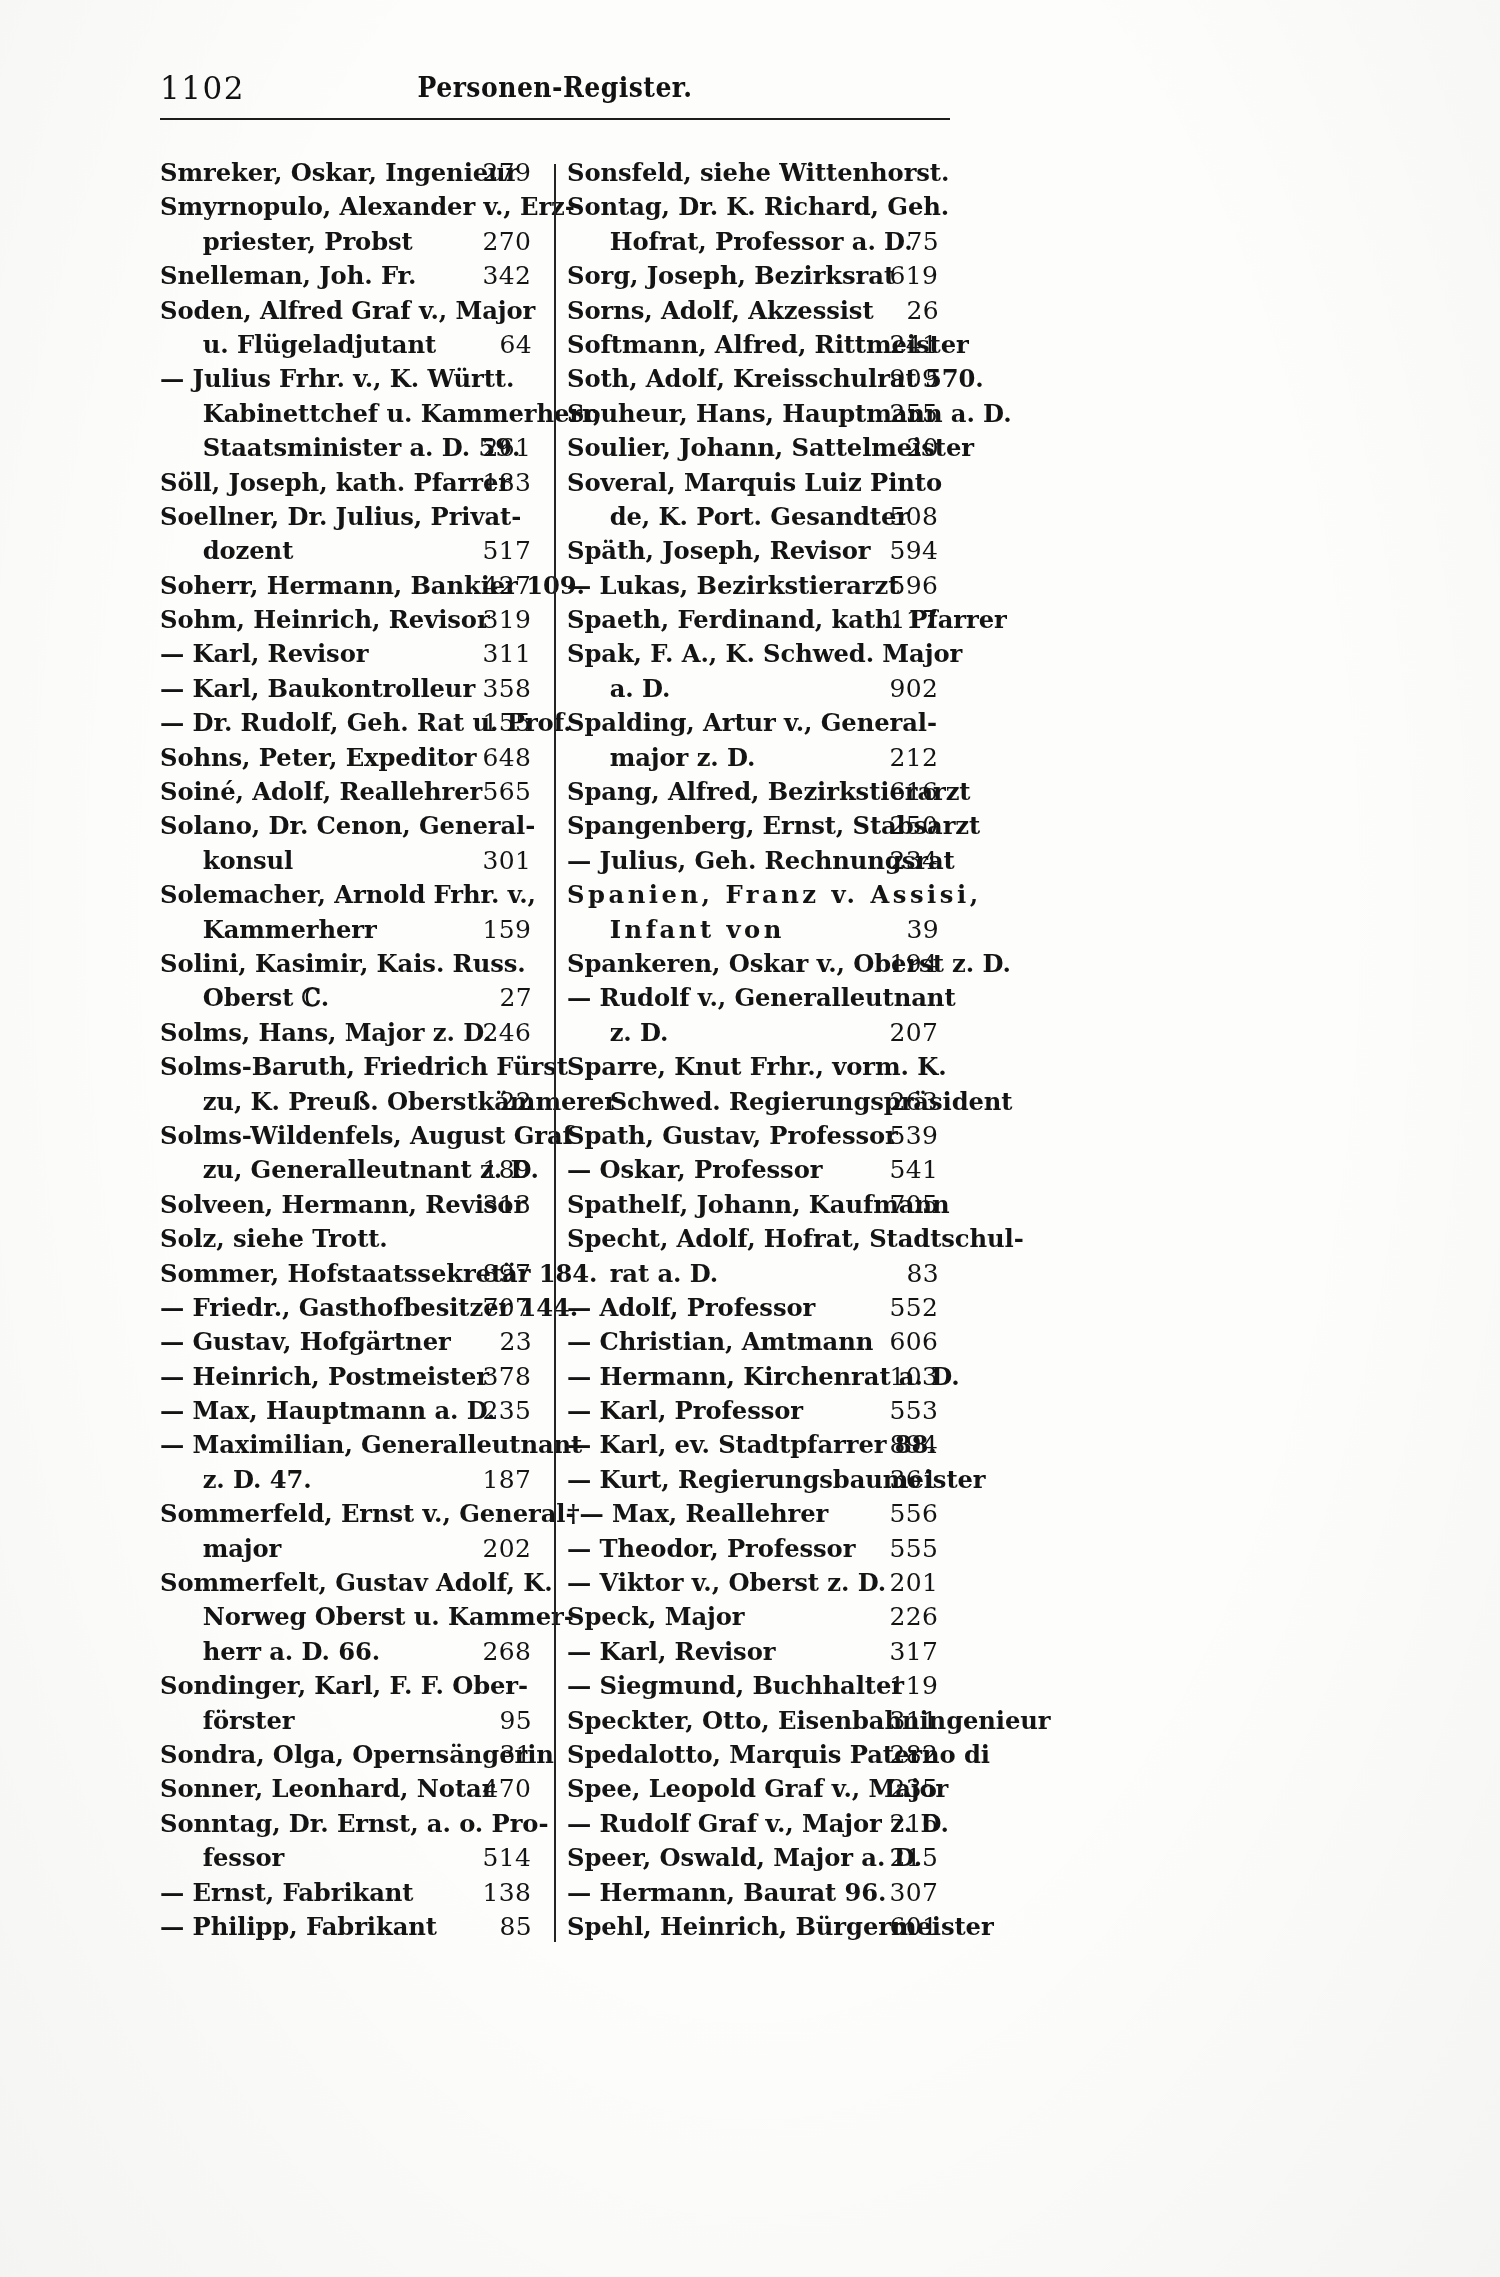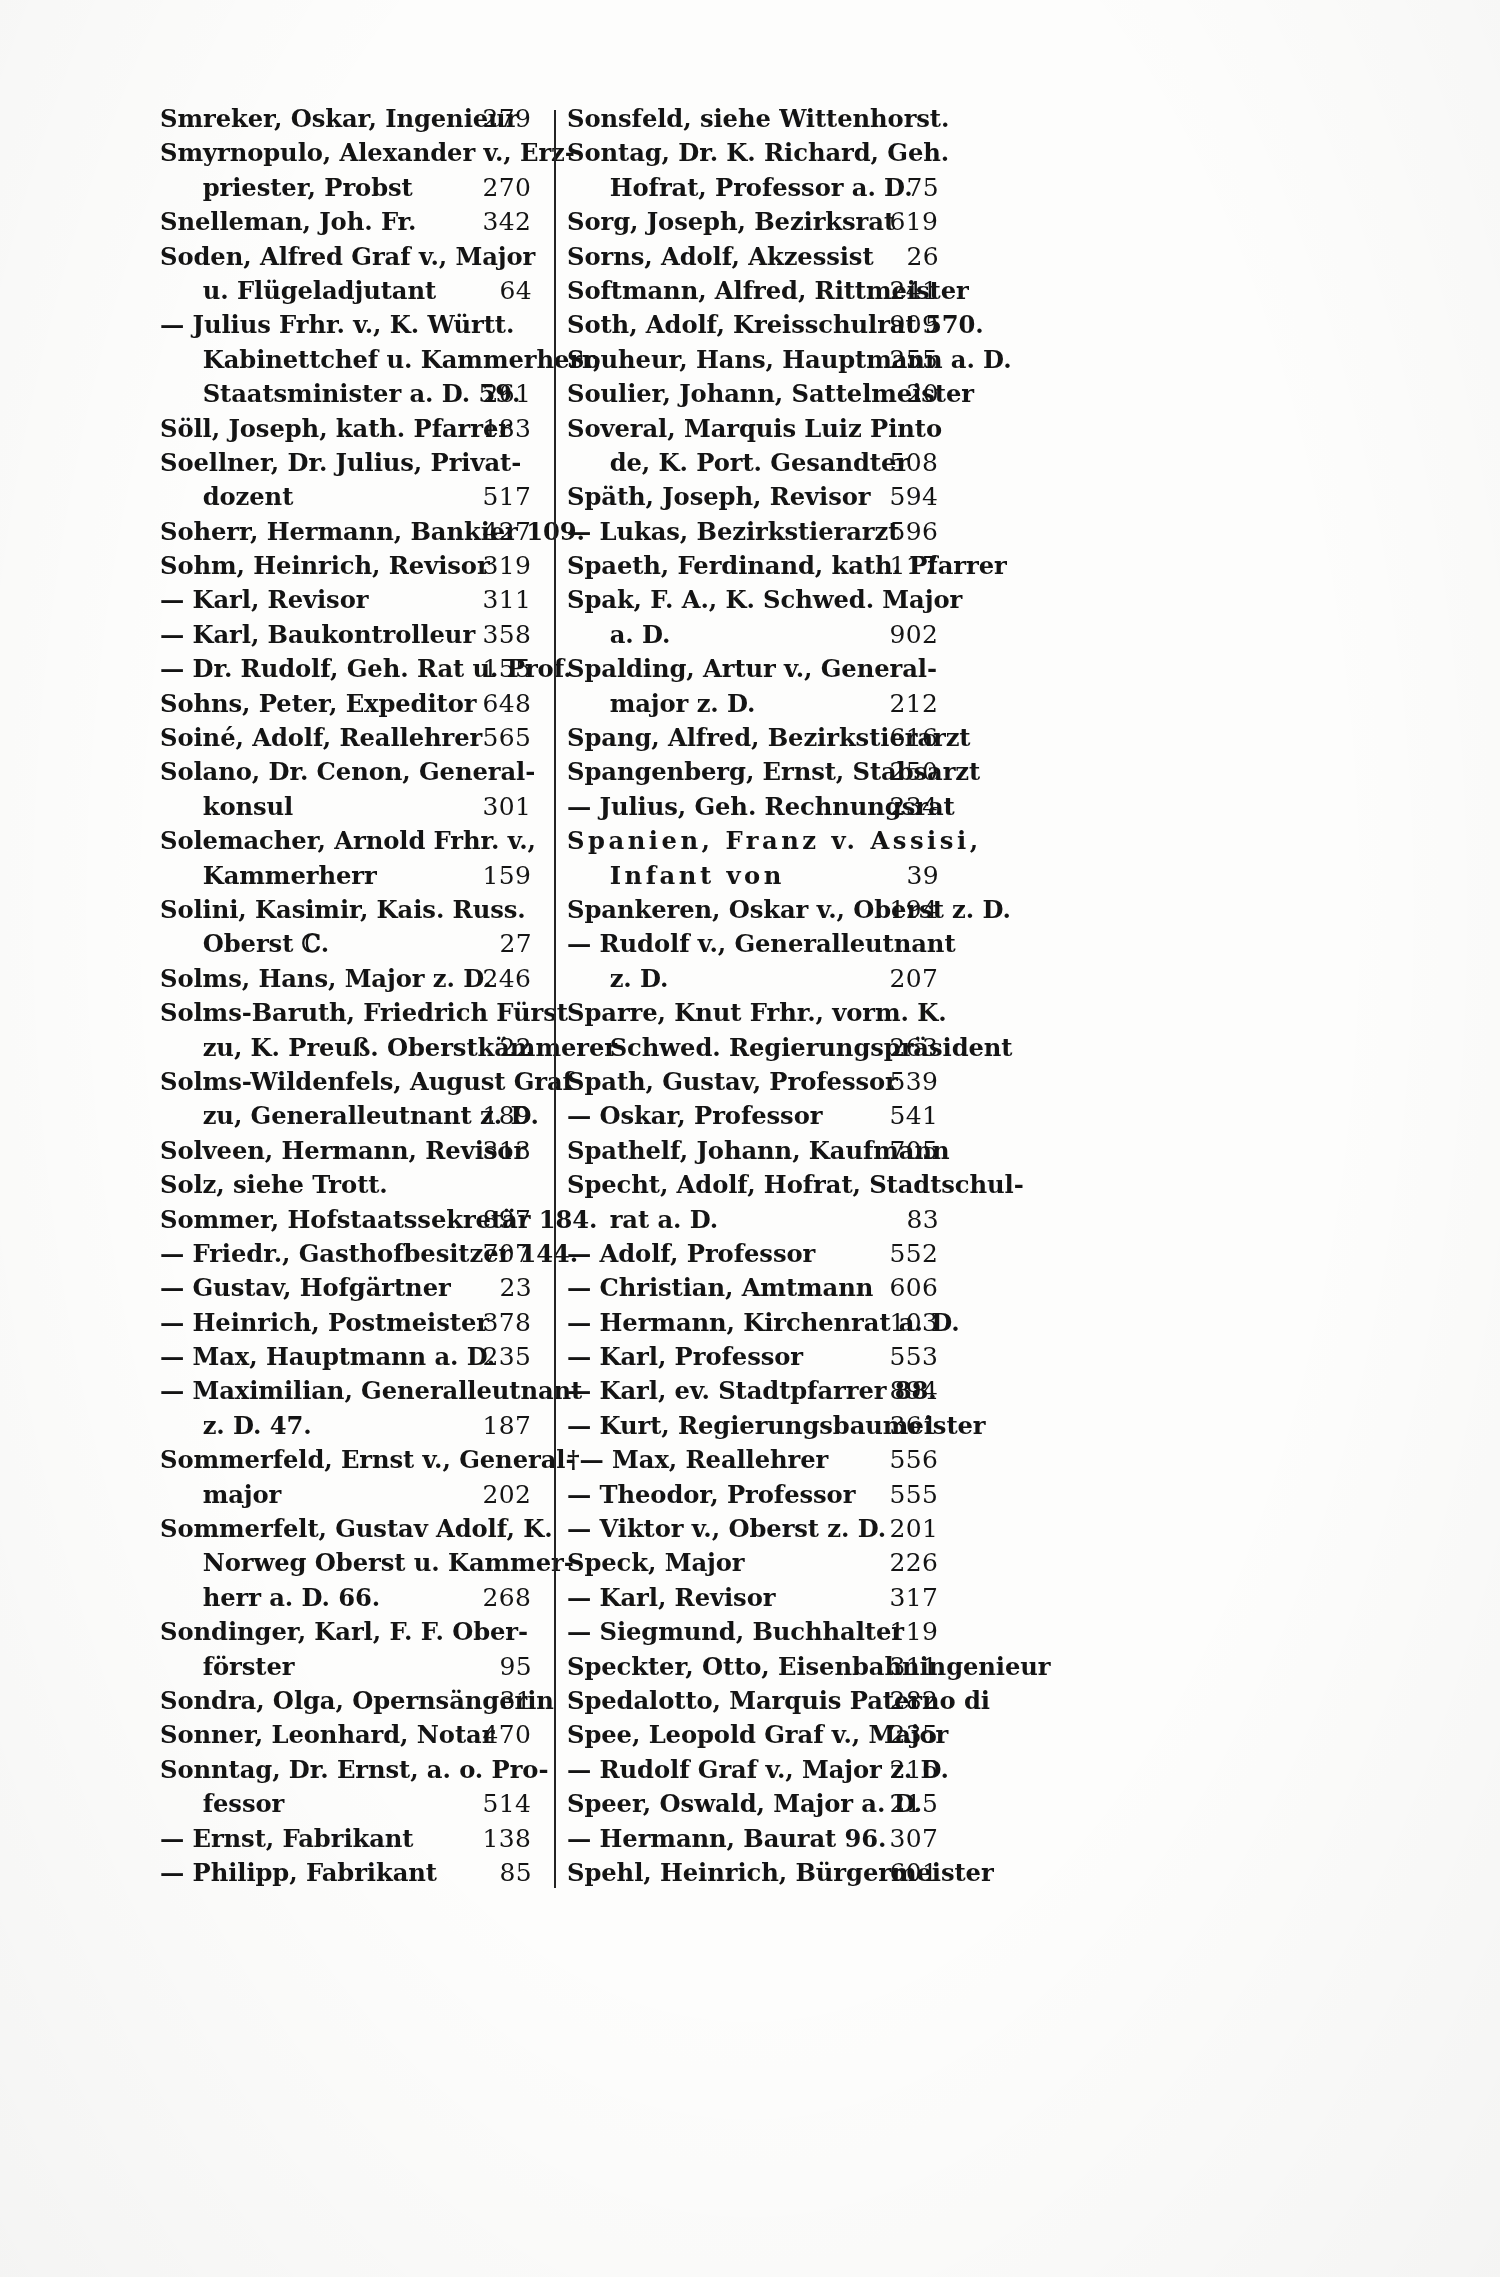--- a/index.html
+++ b/index.html
@@ -137,20 +137,25 @@
   }
 </style>
 </head>
 <body>
 
 <div class="page">
   <div class="paper-tint"></div>
 
   <div class="content">
 
+    <div class="header">
+      <div class="folio">1102</div>
+      <div class="running-head">Personen-Register.</div>
+      <div class="rule"></div>
+    </div>
 
     <div class="columns">
       <div class="col" id="col-left">
           <div class="entry">
             <div class="ln"><span class="txt">Smreker, Oskar, Ingenieur</span><span class="pg">279</span></div>
           </div>
           <div class="entry">
             <div class="ln"><span class="txt">Smyrnopulo, Alexander v., Erz-</span></div>
             <div class="ln cont"><span class="txt">priester, Probst</span><span class="pg">270</span></div>
           </div>

